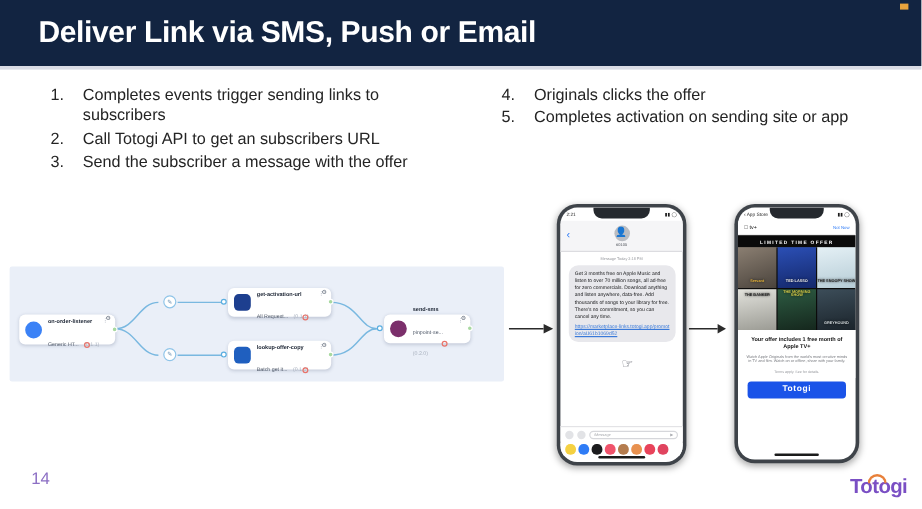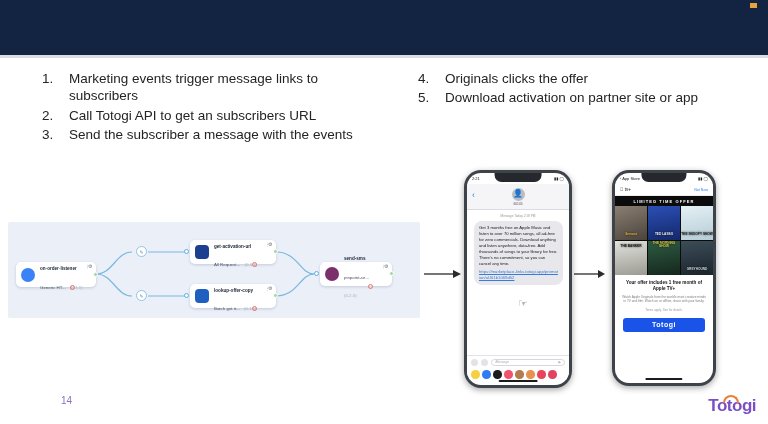--- a/index.html
+++ b/index.html
@@ -247,68 +247,69 @@
     height: 14px; border-radius: 3px;
     background: #1a53e8;
     display: flex; align-items: center; justify-content: center;
     color: #fff; font-size: 7px; font-weight: bold; letter-spacing: 0.5px;
     overflow: hidden;
   }
 
   
   .page-num {
     position: absolute; left: 26px; bottom: 18px;
-    font-size: 10px; color: #8c6fc4; margin-left: 35px;
+    font-size: 14px; color: #8c6fc4;
   }
   .logo {
     position: absolute; right: 12px; bottom: 8px;
     font-size: 17px; font-weight: bold;
     color: #7a4fc4;
     letter-spacing: -0.5px;
   }
   .logo-arc {
     position: absolute; left: 15px; top: -1px;
     width: 16px; height: 8px;
     border: 2px solid #e8803a;
     border-bottom: none;
     border-top-left-radius: 10px;
     border-top-right-radius: 10px;
   }
 </style>
 </head>
 <body>
 
 <div class="header">
+  <div class="header-title">Deliver Link via SMS, Push or Email</div>
   <div class="corner-dot"></div>
 </div>
 <div class="header-underline"></div>
 
 <div class="list list-left">
   <div class="list-item">
     <span class="list-num">1.</span>
-    <span class="list-text">Marketing events trigger message links to subscribers</span>
+    <span class="list-text">Completes events trigger sending links to subscribers</span>
   </div>
   <div class="list-item">
     <span class="list-num">2.</span>
     <span class="list-text">Call Totogi API to get an subscribers URL</span>
   </div>
   <div class="list-item">
     <span class="list-num">3.</span>
-    <span class="list-text">Send the subscriber a message with the events</span>
+    <span class="list-text">Send the subscriber a message with the offer</span>
   </div>
 </div>
 
 <div class="list list-right">
   <div class="list-item">
     <span class="list-num">4.</span>
     <span class="list-text">Originals clicks the offer</span>
   </div>
   <div class="list-item">
     <span class="list-num">5.</span>
-    <span class="list-text">Download activation on partner site or app</span>
+    <span class="list-text">Completes activation on sending site or app</span>
   </div>
 </div>
 
 <div class="flow-panel">
 
   <svg class="wire" style="left:0;top:0;width:412px;height:96px;">
     <path d="M88,52 C105,52 108,30 124,30" stroke="#79b8e0" stroke-width="1.2" fill="none"></path>
     <path d="M88,52 C105,52 108,74 124,74" stroke="#79b8e0" stroke-width="1.2" fill="none"></path>
     <path d="M140,30 C158,30 162,30 178,30" stroke="#79b8e0" stroke-width="1.2" fill="none"></path>
     <path d="M140,74 C158,74 162,74 178,74" stroke="#79b8e0" stroke-width="1.2" fill="none"></path>

